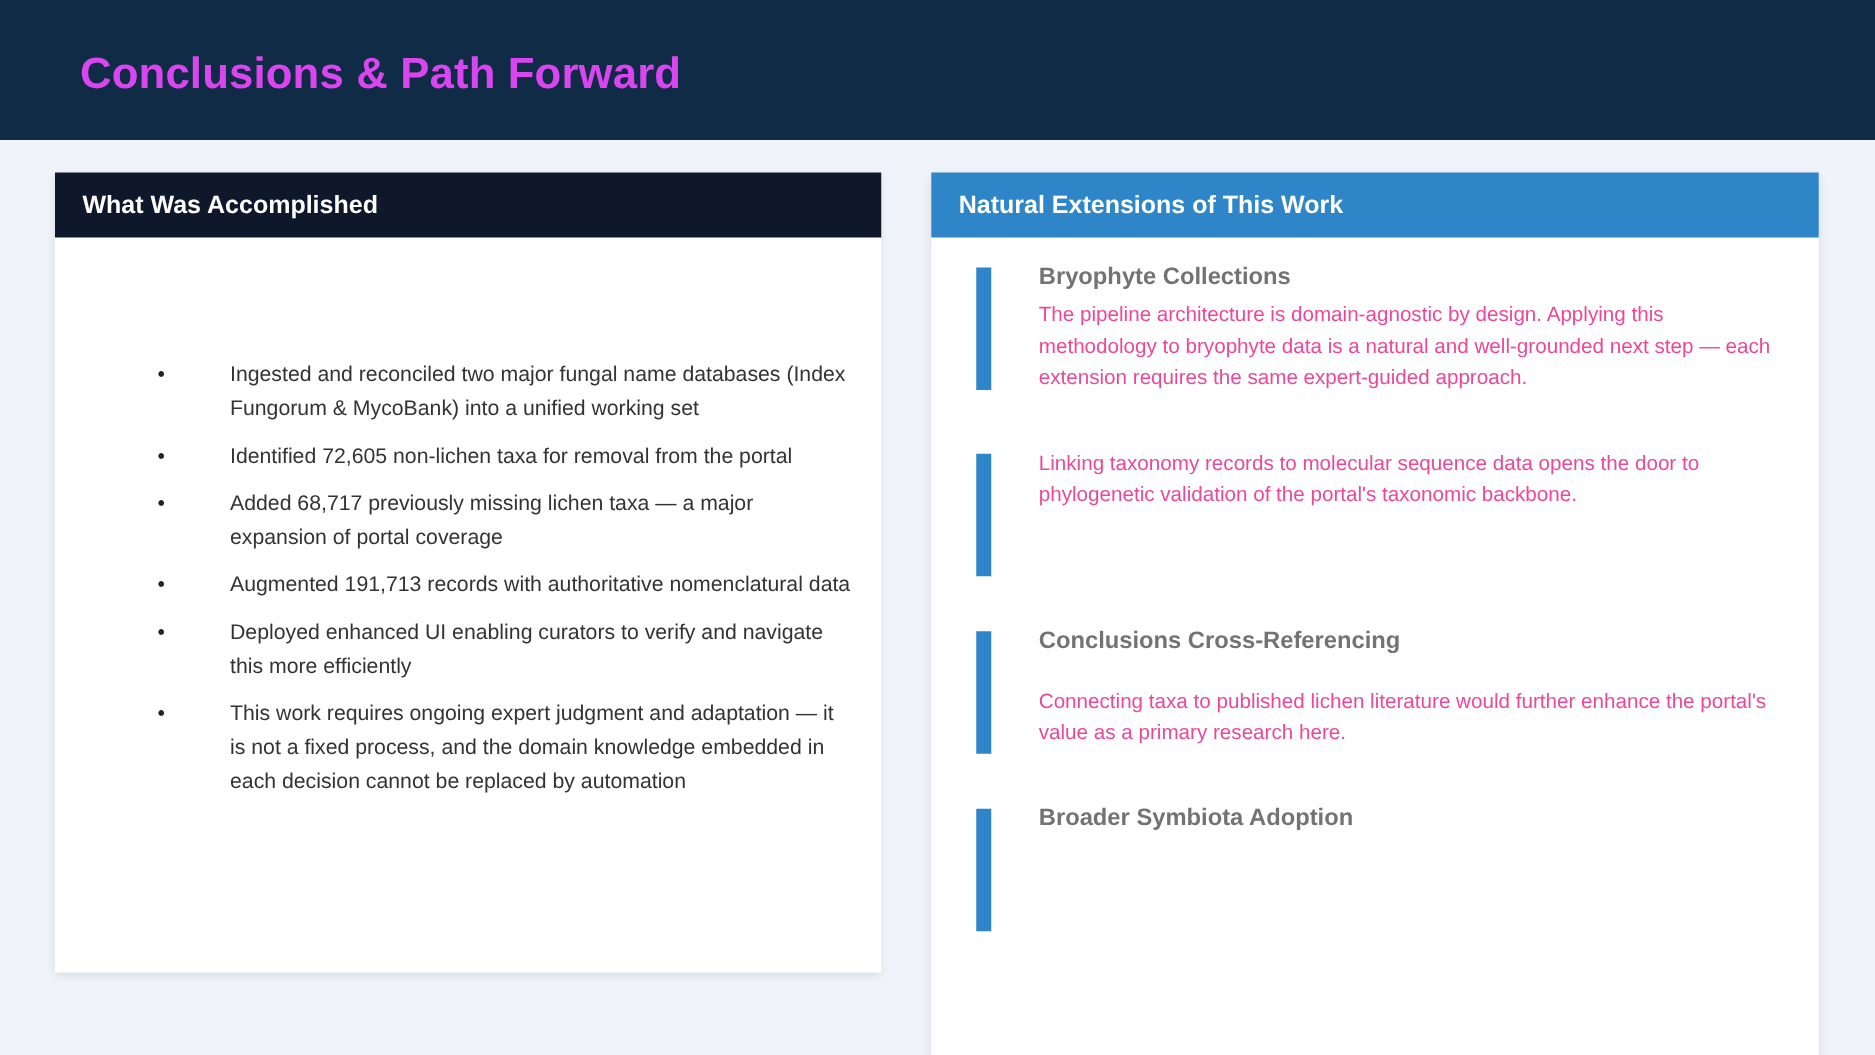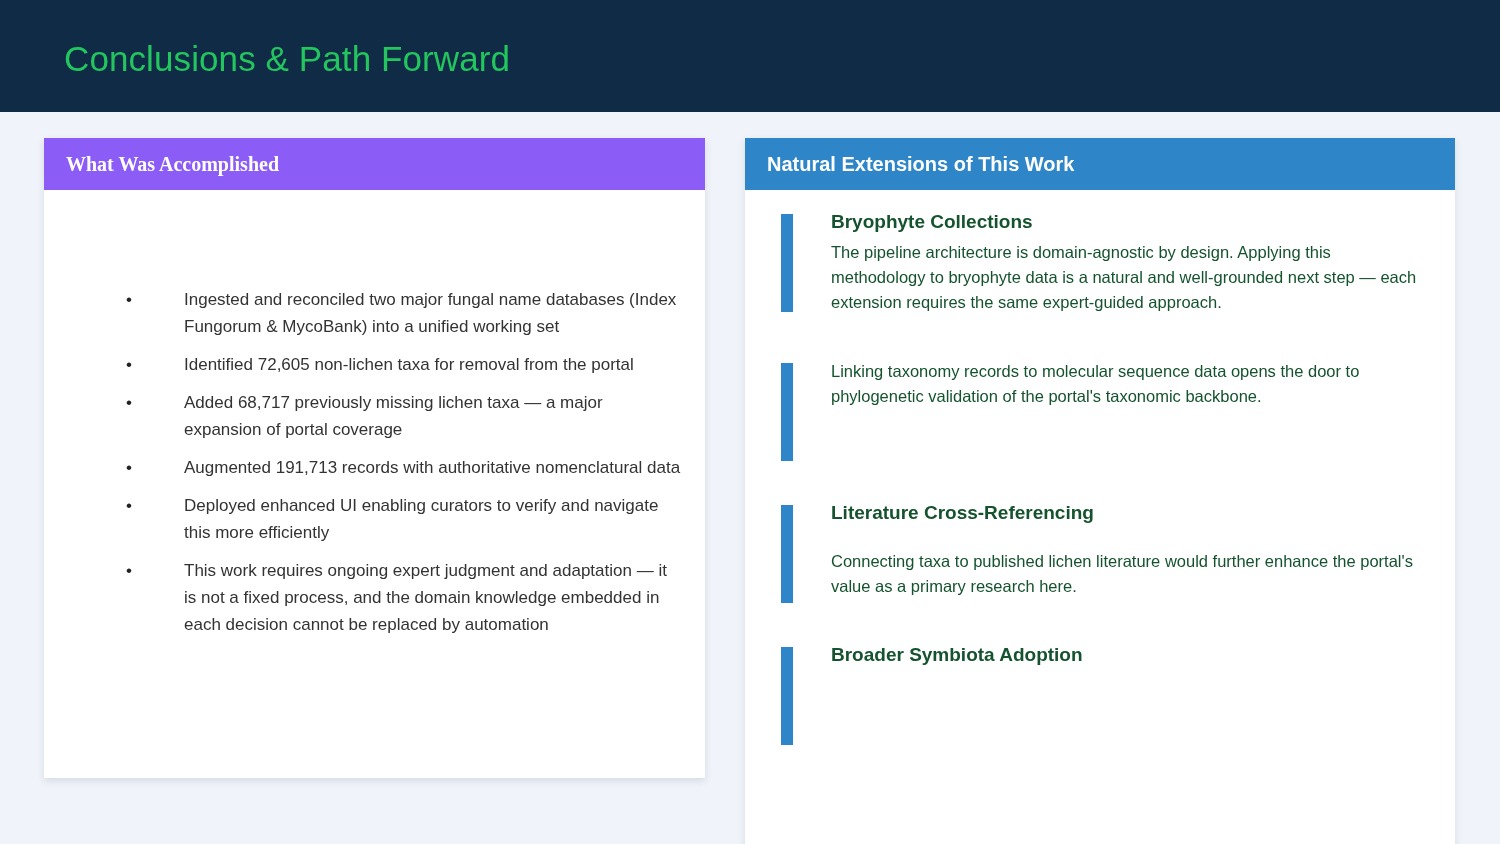--- a/index.html
+++ b/index.html
@@ -32,22 +32,22 @@
     width: 1500px;
     height: 112px;
     background: #0f2b45;
   }
 
   .slide-title {
     position: absolute;
     left: 64px;
     top: 38px;
     font-size: 35px;
-    font-weight: normal;
-    color: #22c55e;
+    font-weight: bold;
+    color: #d946ef;
     letter-spacing: 0.1px;
     line-height: 42px;
   }
 
   
   .card {
     position: absolute;
     background: #ffffff;
     box-shadow: 0 3px 7px rgba(40, 60, 90, 0.13);
   }
@@ -66,21 +66,21 @@
     height: 784px;
   }
 
   .card-header {
     height: 52px;
     display: flex;
     align-items: center;
     padding-left: 22px;
   }
 
-  .card-header-left  { background: #8b5cf6; font-family: Liberation Serif, serif; }
+  .card-header-left  { background: #0f172a; }
   .card-header-right { background: #2e86c8; }
 
   .card-header-title {
     font-size: 20px;
     font-weight: bold;
     color: #ffffff;
     line-height: 24px;
   }
 
   
@@ -131,31 +131,31 @@
     left: 18px;
     top: 4px;
     width: 12px;
     height: 98px;
     background: #2e86c8;
   }
 
   .ext-title {
     font-size: 19px;
     font-weight: bold;
-    color: #14532d;
+    color: #737373;
     line-height: 24px;
     margin-bottom: 6px;
   }
 
   .ext-item.spaced .ext-title { margin-bottom: 24px; }
 
   .ext-body {
     font-size: 16.5px;
     line-height: 25px;
-    color: #14532d;
+    color: #ec4899;
   }
 </style>
 </head>
 <body>
 
 <div class="slide">
 
   <div class="slide-header">
     <div class="slide-title">Conclusions &amp; Path Forward</div>
   </div>
@@ -185,21 +185,21 @@
           <div class="ext-accent"></div>
           <div class="ext-title">Bryophyte Collections</div>
           <div class="ext-body">The pipeline architecture is domain-agnostic by design. Applying this methodology to bryophyte data is a natural and well-grounded next step — each extension requires the same expert-guided approach.</div>
         </div>
         <div class="ext-item spaced">
           <div class="ext-accent"></div>
           <div class="ext-body">Linking taxonomy records to molecular sequence data opens the door to phylogenetic validation of the portal's taxonomic backbone.</div>
         </div>
         <div class="ext-item spaced">
           <div class="ext-accent"></div>
-          <div class="ext-title">Literature Cross-Referencing</div>
+          <div class="ext-title">Conclusions Cross-Referencing</div>
           <div class="ext-body">Connecting taxa to published lichen literature would further enhance the portal's value as a primary research here.</div>
         </div>
         <div class="ext-item spaced">
           <div class="ext-accent"></div>
           <div class="ext-title">Broader Symbiota Adoption</div>
         </div>
       </div>
   </div>
 
 </div>

